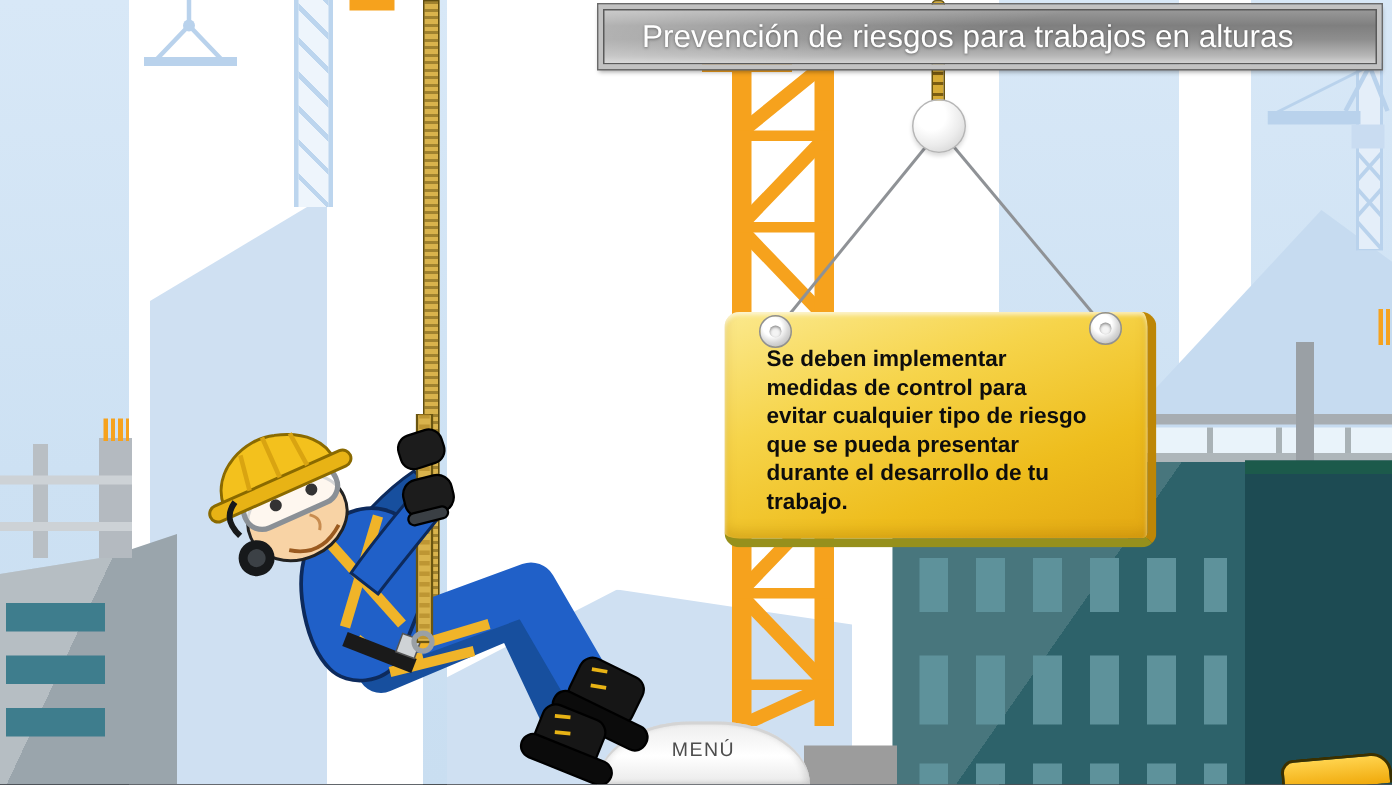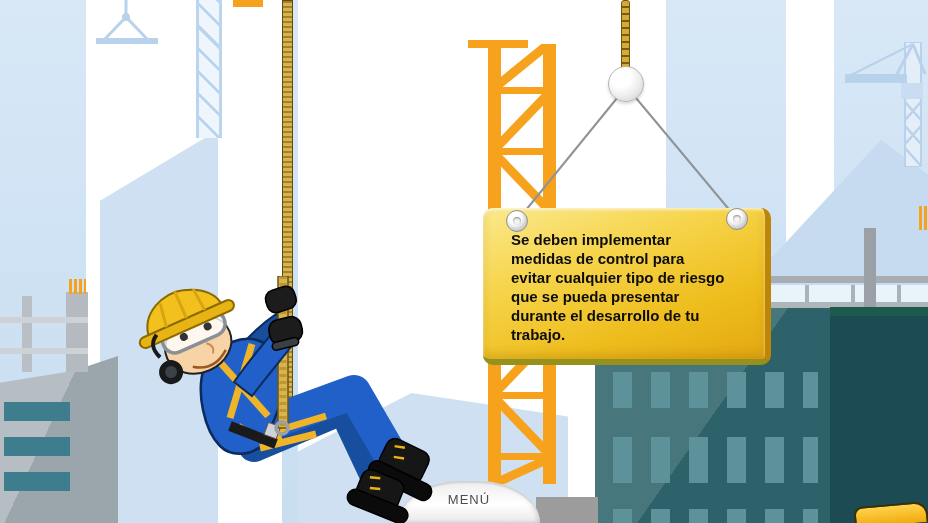--- a/index.html
+++ b/index.html
@@ -269,14 +269,17 @@
 durante el desarrollo de tu
 trabajo.</div>
   </div>
   <div class="grommet gr-left">
       <span></span>
     </div>
   <div class="grommet gr-right">
       <span></span>
     </div>
 
+  <div class="title-bar">
+    <div class="title-text">Prevención de riesgos para trabajos en alturas</div>
+  </div>
 
 </div>
 
 </body></html>

